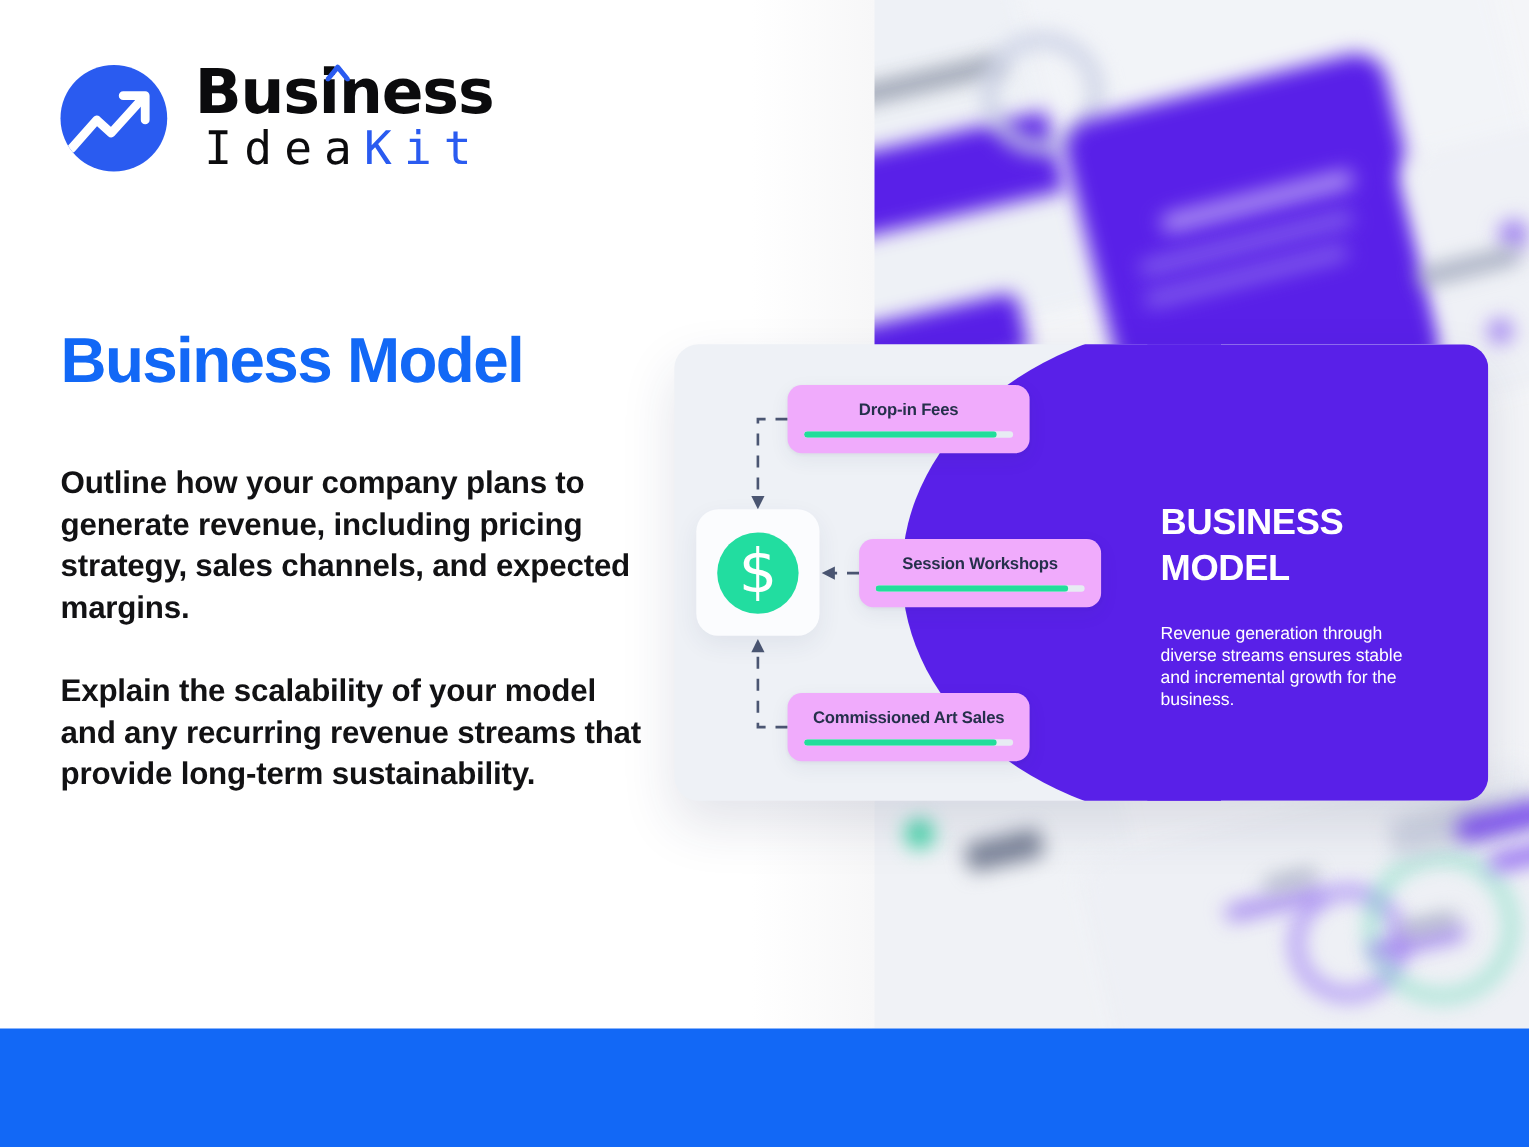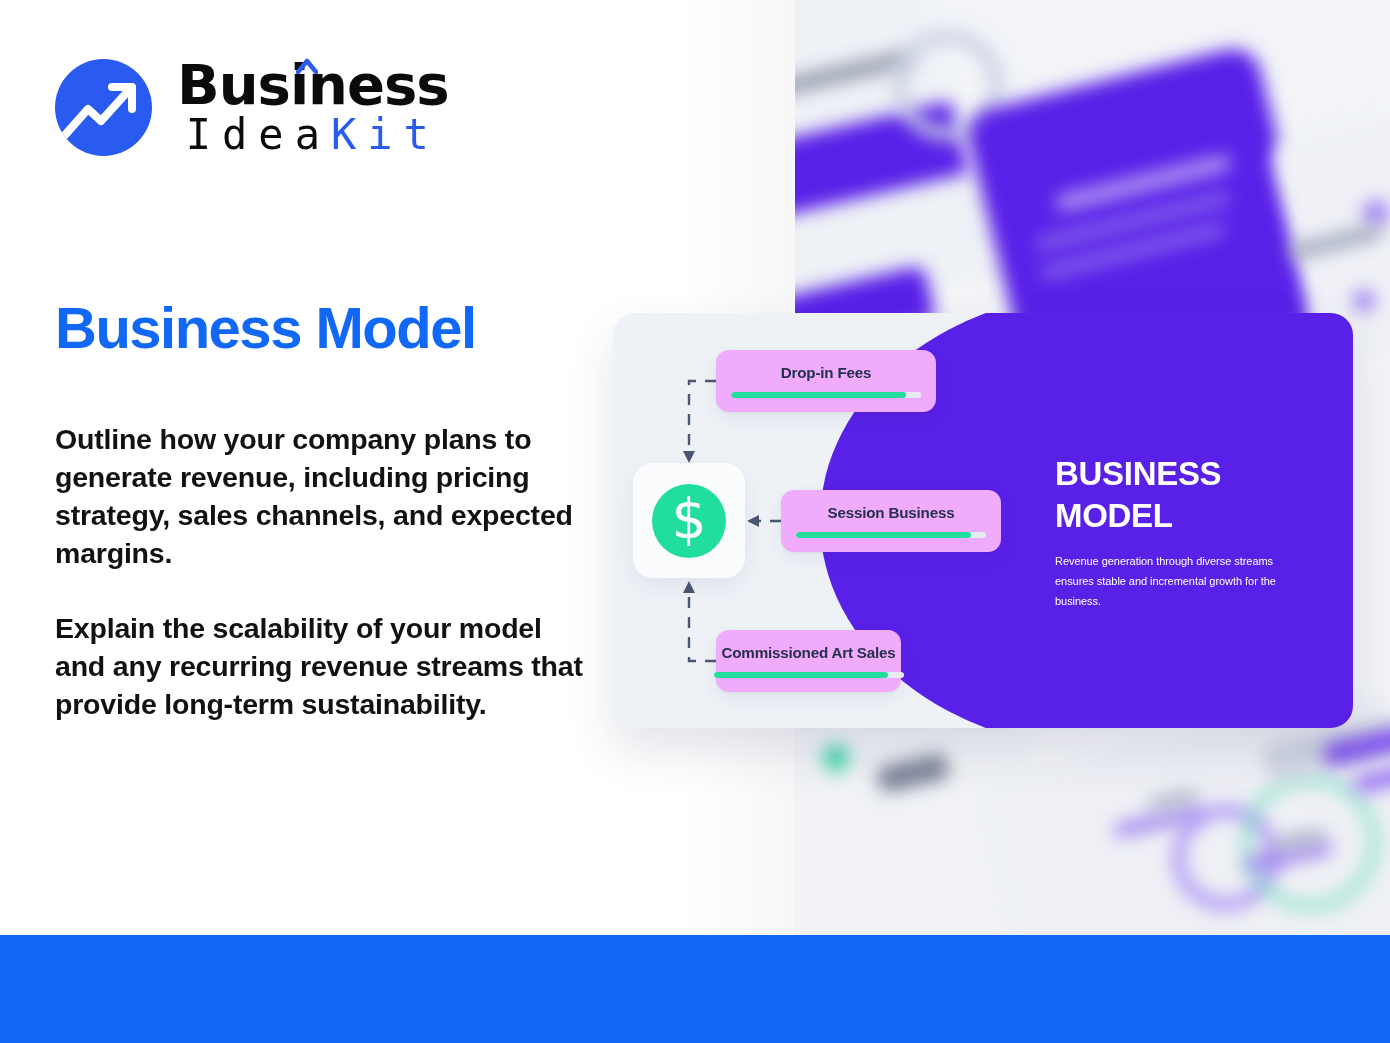--- a/index.html
+++ b/index.html
@@ -83,21 +83,21 @@
   }
   #purple-content{
     position:absolute; right:0; top:0; width:310px; height:100%;
     padding:140px 28px 0 12px; color:#ffffff; z-index:3;
   }
   #purple-title{
     font-size:33px; font-weight:bold; line-height:42px;
     letter-spacing:-0.3px;
   }
   #purple-desc{
-    margin-top:14px; font-size:11px; line-height:20px;
+    margin-top:30px; font-size:16px; line-height:20px;
     letter-spacing:-0.05px; max-width:250px;
   }
 
   
   #diagram{ position:absolute; left:0; top:0; width:740px; height:415px; z-index:2; }
   #connectors{ position:absolute; left:0; top:0; }
 
   .node-card{
     position:absolute; background:#f0abfc; border-radius:13px;
     box-shadow:0 6px 18px rgba(45,58,96,0.07), 0 1px 3px rgba(45,58,96,0.05);
@@ -114,21 +114,21 @@
   }
   .node-fill{
     position:absolute; left:0; top:0; height:100%; border-radius:3px;
     background:#22dd9b;
   }
 
   #node-dropin{ left:103px; top:37px; width:220px; height:62px; }
   #node-dropin .node-track{ width:190px; }
   #node-session{ left:168px; top:177px; width:220px; height:62px; }
   #node-session .node-track{ width:190px; }
-  #node-art{ left:103px; top:317px; width:185px; height:62px;align-items:center; }
+  #node-art{ left:103px; top:317px; width:220px; height:62px;align-items:center; }
   #node-art .node-track{ width:190px; }
 
   #center-node{
     position:absolute; left:20px; top:150px; width:112px; height:115px;
     background:#fbfcfe; border-radius:20px;
     box-shadow:0 8px 22px rgba(45,58,96,0.07);
     display:flex; align-items:center; justify-content:center;
   }
   #dollar-circle{
     width:74px; height:74px; border-radius:50%; background:#22dda0;
@@ -232,21 +232,21 @@
     </div>
 
     <div class="node-card" id="node-dropin">
       <div class="node-label">Drop-in Fees</div>
       <div class="node-track">
         <div class="node-fill" style="width:92%"></div>
       </div>
     </div>
 
     <div class="node-card" id="node-session">
-      <div class="node-label">Session Business</div>
+      <div class="node-label">Session Workshops</div>
       <div class="node-track">
         <div class="node-fill" style="width:92%"></div>
       </div>
     </div>
 
     <div class="node-card" id="node-art">
       <div class="node-label">Commissioned Art Sales</div>
       <div class="node-track">
         <div class="node-fill" style="width:92%"></div>
       </div>

